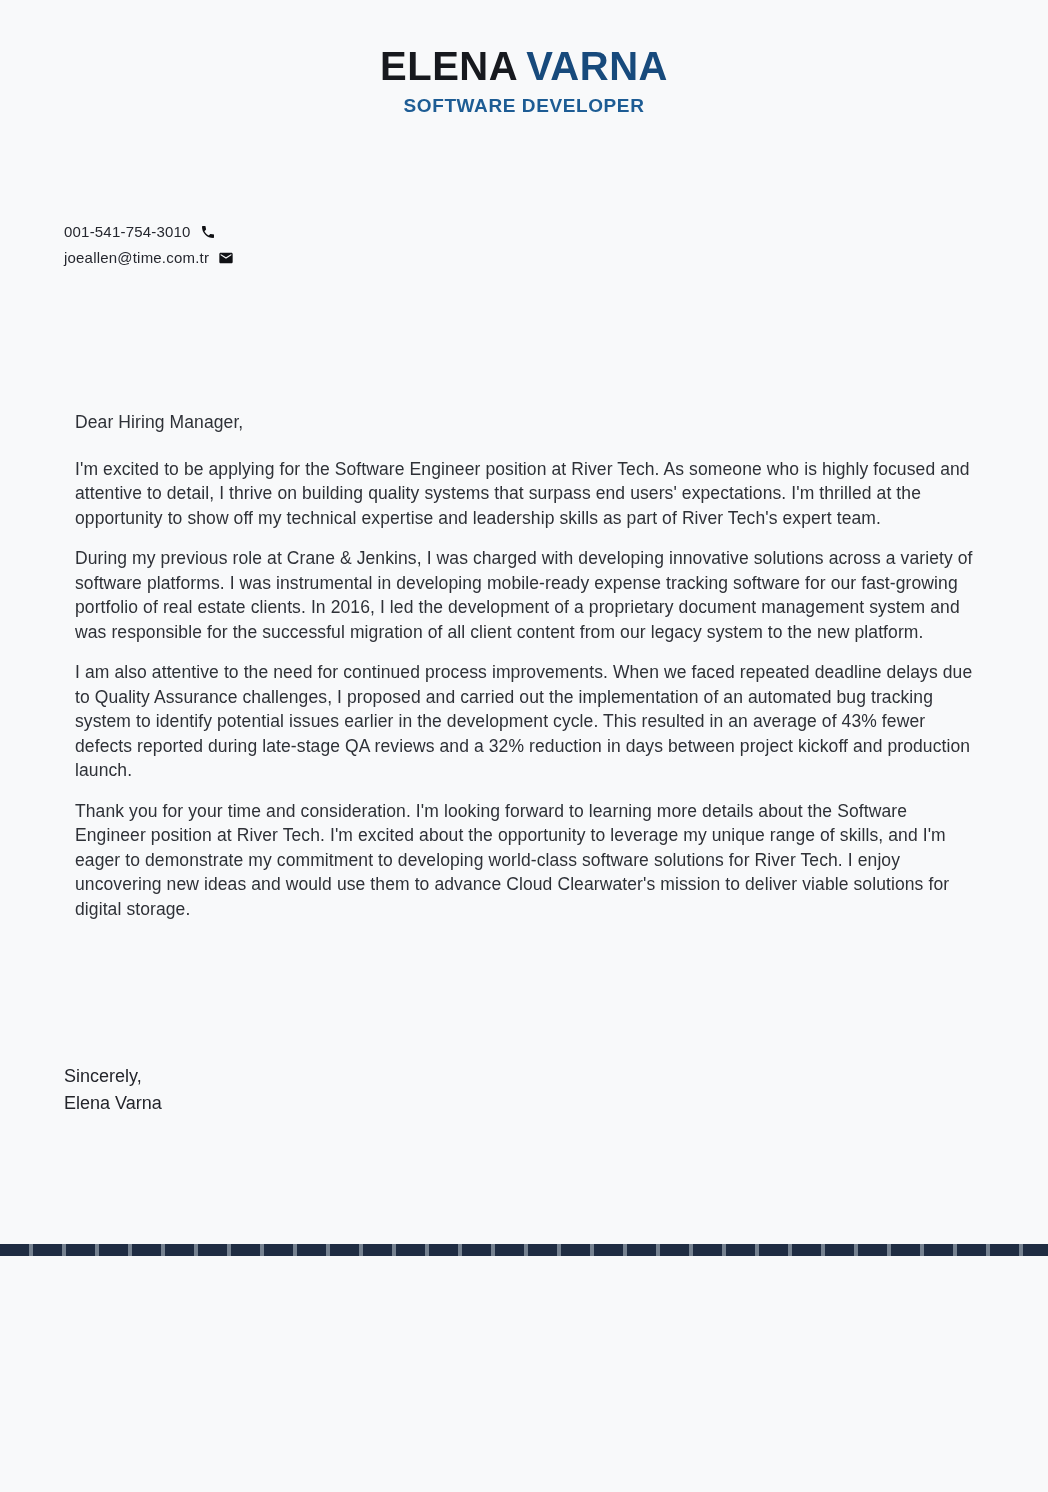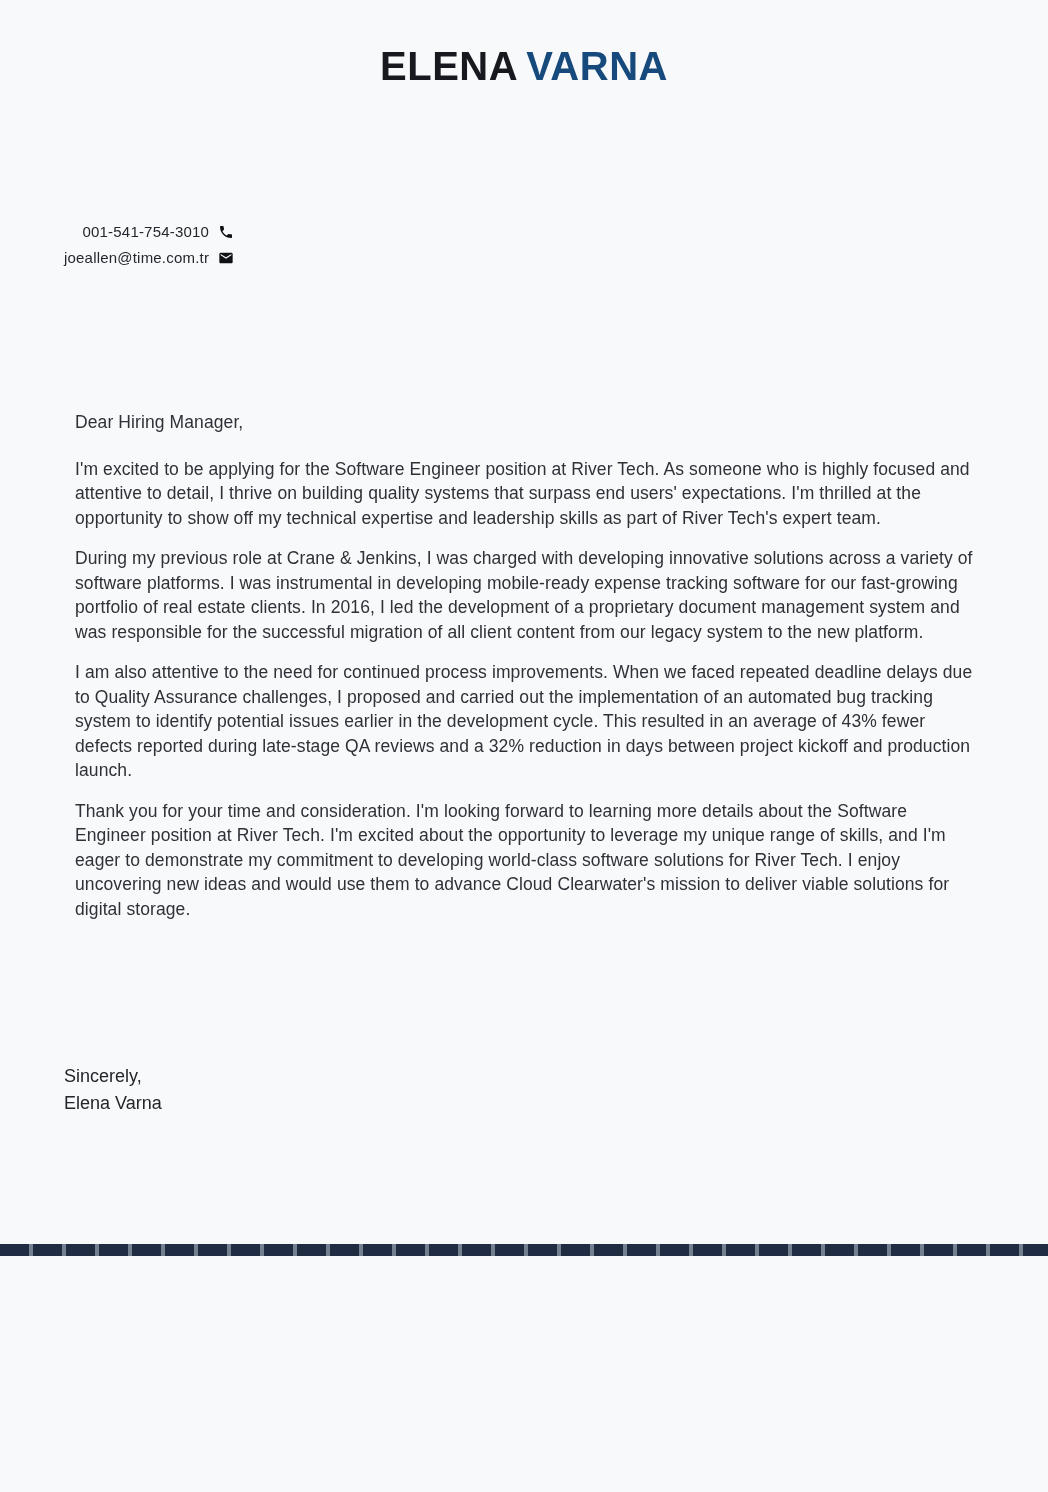--- a/index.html
+++ b/index.html
@@ -73,21 +73,21 @@
     margin-top: 5px;
     margin-left: 6px;
   }
   .contact {
     text-align: right;
     padding-top: 5px;
   }
   .contact-line {
     display: flex;
     align-items: center;
-    justify-content: flex-end;
+    justify-content: flex-start;
     gap: 9px;
     font-size: 15px;
     color: #25272e;
     line-height: 26px;
     letter-spacing: 0.2px;
   }
   .contact-line .icon {
     display: inline-flex;
     width: 16px;
     height: 16px;
@@ -140,20 +140,21 @@
     );
   }
 </style>
 </head>
 <body>
 
 <div class="page">
 
   <header class="letterhead">
     <h1 class="candidate-name"><span>ELENA</span><span class="last-name">VARNA</span></h1>
+    <div class="job-title">SOFTWARE DEVELOPER</div>
   </header>
 
   <div class="info-row">
 
 
     <div class="contact">
       <div class="contact-line">
         <span>001-541-754-3010</span>
         <span class="icon">
           <svg viewBox="0 0 24 24" aria-hidden="true">

